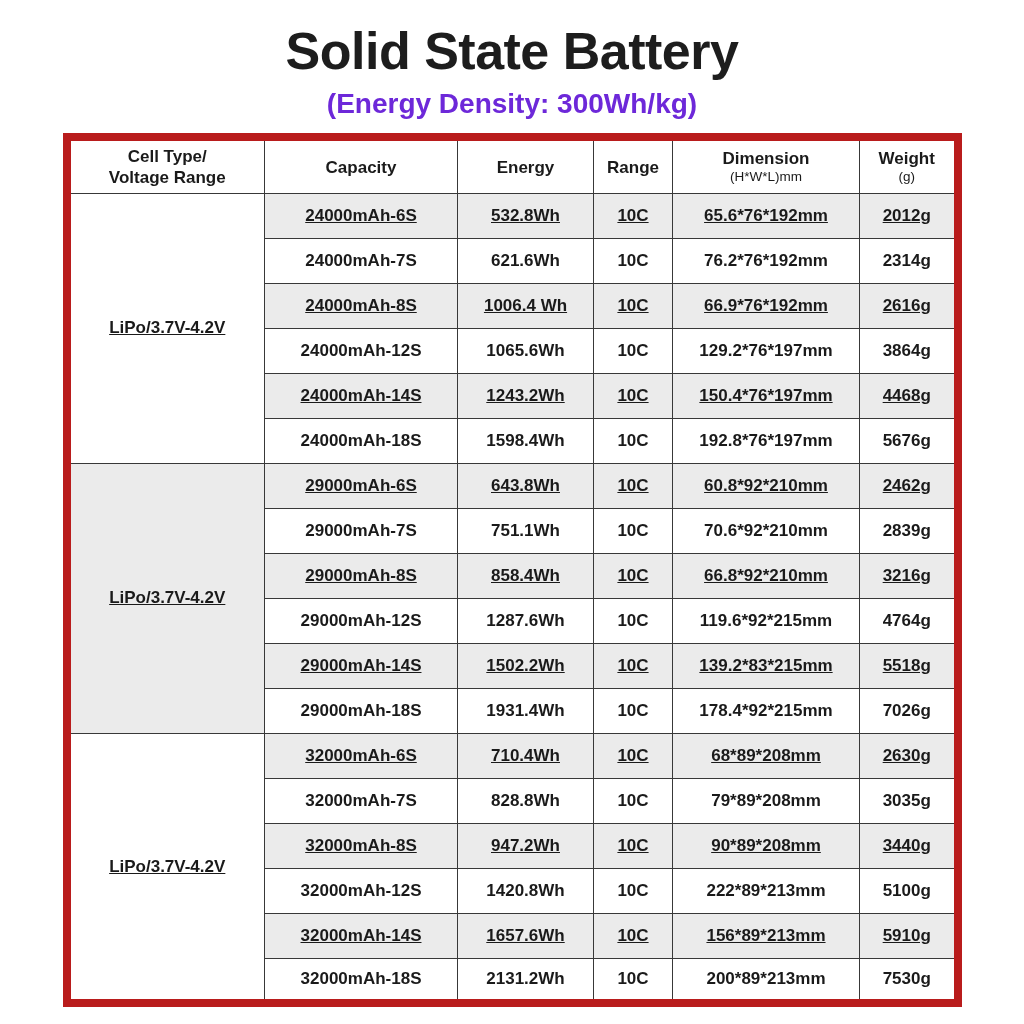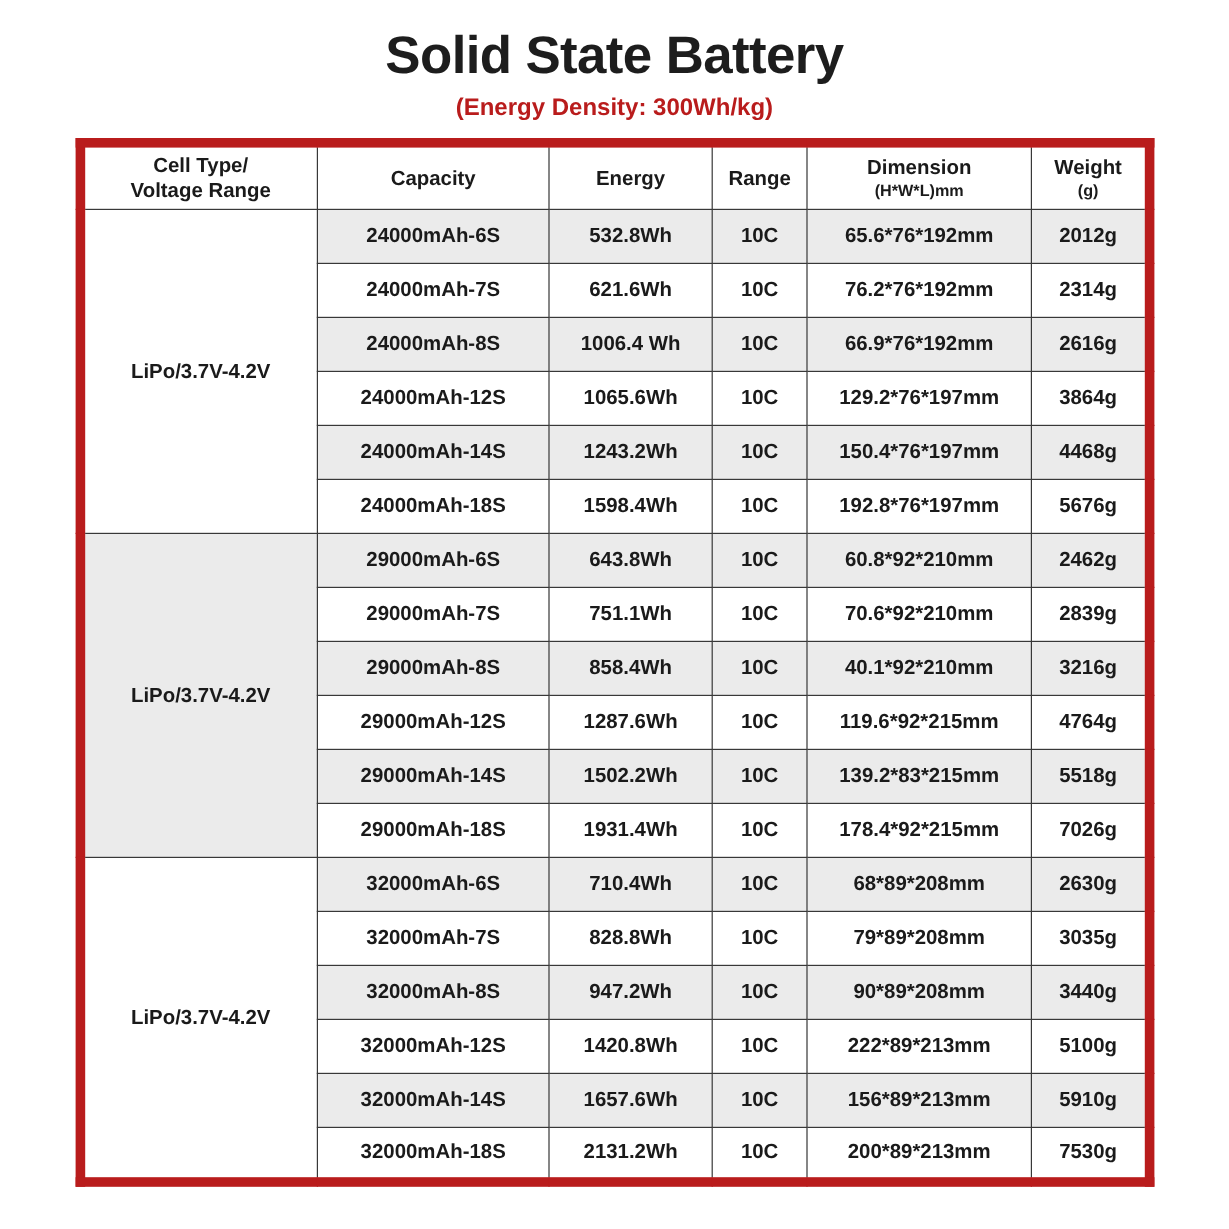--- a/index.html
+++ b/index.html
@@ -8,33 +8,33 @@
     width: 1024px;
     height: 1024px;
     margin: 0 auto;
     overflow: hidden;
     font-family: "Liberation Sans", sans-serif;
     color: #1a1a1a;
   }
   .page-title {
     margin-top: 22px;
     text-align: center;
-    font-size: 44px;
+    font-size: 52px;
     line-height: 1.15;
     font-weight: 800;
     letter-spacing: -0.5px;
     color: #1d1d1d;
   }
   .page-subtitle {
     margin-top: 5px;
     text-align: center;
-    font-size: 20px;
+    font-size: 28px;
     line-height: 1.2;
     font-weight: 700;
-    color: #b91c1c;
+    color: #6d28d9;
   }
   table.spec {
     margin: 13px auto 0 auto;
     width: 891px;
     border-collapse: collapse;
     table-layout: fixed;
     border: 8px solid #b91c1c;
   }
   table.spec th, table.spec td {
     border: 1px solid #383838;
@@ -47,22 +47,22 @@
     font-size: 17px;
     font-weight: 700;
     line-height: 1.25;
   }
   table.spec td {
     height: 45px;
     font-size: 17px;
     font-weight: 700;
   }
   .h-line { display: block; }
-  .h-sub  { display: block; font-size: 13.5px; font-weight: 700; }
-  tr.stripe td { background: #EBEBEB; }
+  .h-sub  { display: block; font-size: 13.5px; font-weight: 400; }
+  tr.stripe td { background: #EBEBEB; text-decoration: underline; }
   table.spec td.celltype      { background: #ffffff; font-weight: 700; }
   table.spec td.celltype.gray { background: #EBEBEB; }
 </style>
 </head>
 <body>
 
 <h1 class="page-title">Solid State Battery</h1>
 <div class="page-subtitle">(Energy Density: 300Wh/kg)</div>
 
 <table class="spec">
@@ -151,21 +151,21 @@
       <td>29000mAh-7S</td>
       <td>751.1Wh</td>
       <td>10C</td>
       <td>70.6*92*210mm</td>
       <td>2839g</td>
     </tr>
     <tr class="stripe">
       <td>29000mAh-8S</td>
       <td>858.4Wh</td>
       <td>10C</td>
-      <td>40.1*92*210mm</td>
+      <td>66.8*92*210mm</td>
       <td>3216g</td>
     </tr>
     <tr>
       <td>29000mAh-12S</td>
       <td>1287.6Wh</td>
       <td>10C</td>
       <td>119.6*92*215mm</td>
       <td>4764g</td>
     </tr>
     <tr class="stripe">

